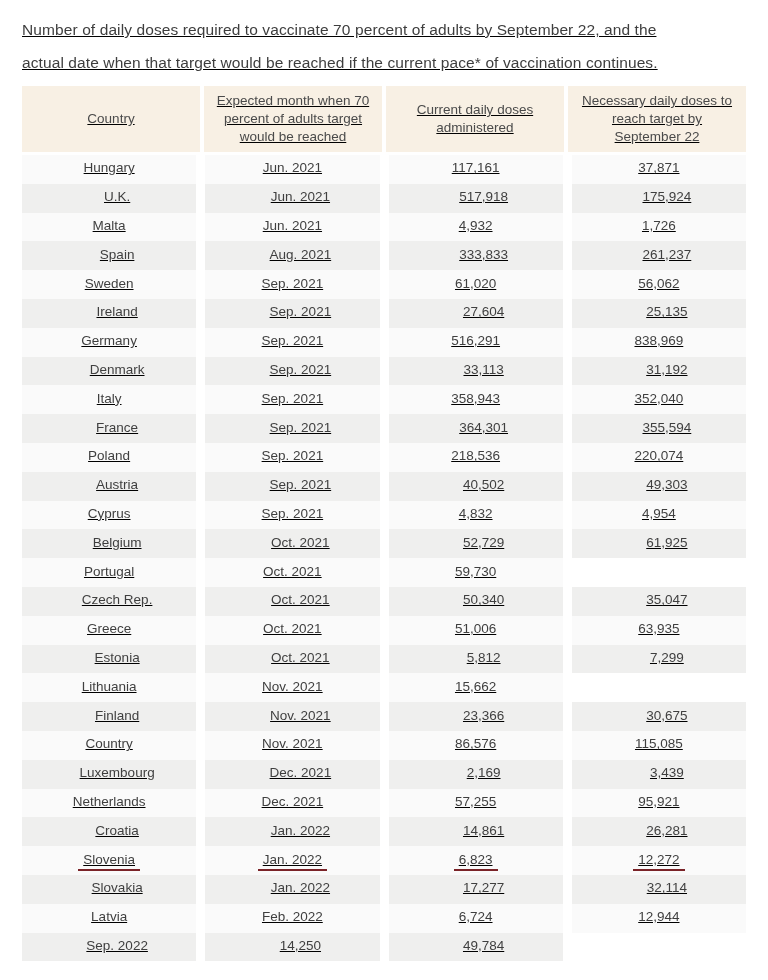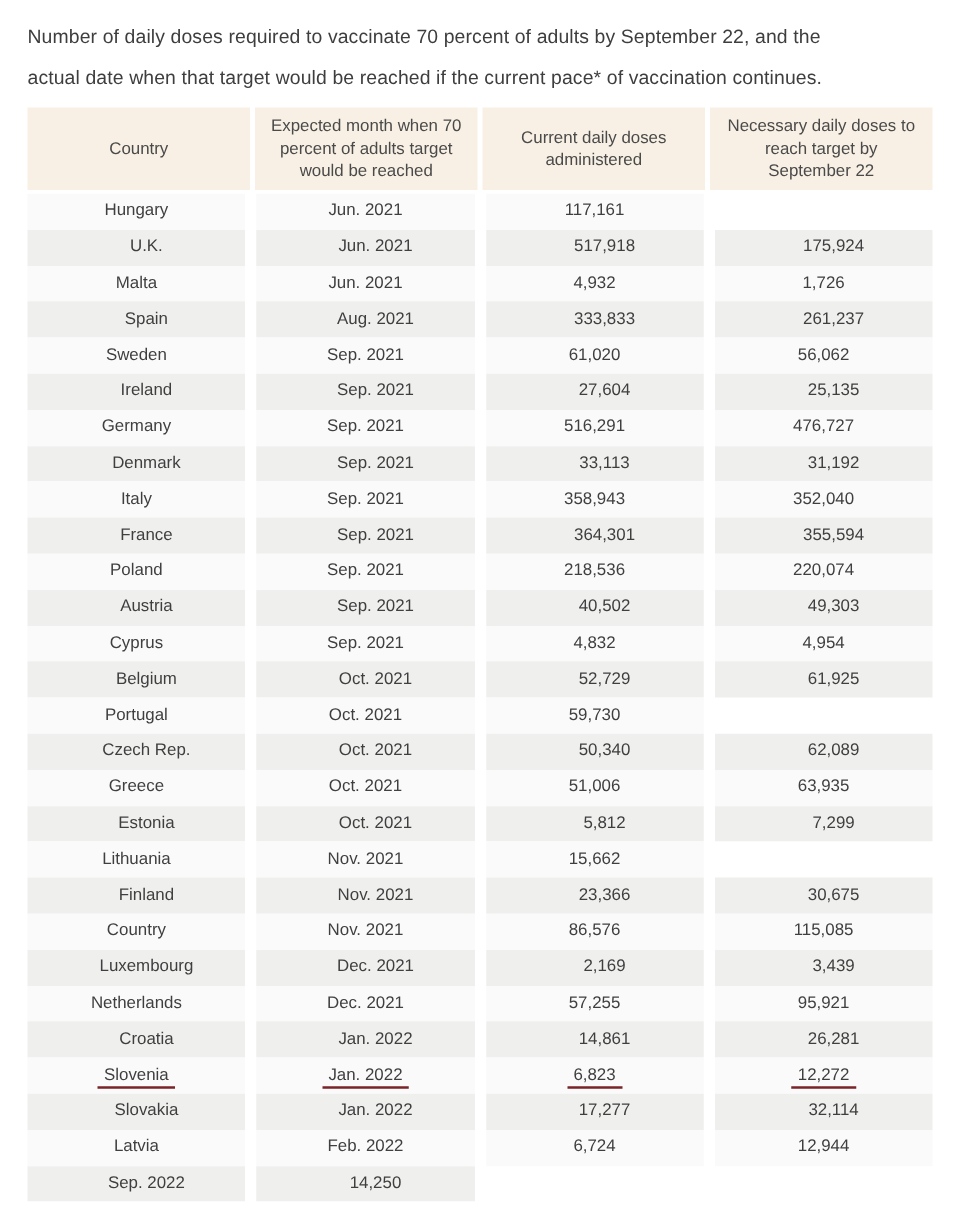--- a/index.html
+++ b/index.html
@@ -7,20 +7,21 @@
     padding: 0;
     background: #ffffff;
     font-family: "Liberation Sans", sans-serif;
   }
   .page {
     width: 768px;
     height: 980px;
     box-sizing: border-box;
     padding: 13px 22px 0 22px;
     background: #ffffff;
+    text-decoration: underline;
   }
   .title-block {
     color: #3e3e3e;
     font-size: 15.5px;
     line-height: 33px;
     letter-spacing: 0.1px;
   }
   .table {
     margin-top: 7px;
   }
@@ -96,20 +97,23 @@
         <div class="data-row">
     <div>
             <span class="cell-text">Hungary</span>
           </div>
     <div>
             <span class="cell-text">Jun. 2021</span>
           </div>
     <div>
             <span class="cell-text">117,161</span>
           </div>
+    <div>
+            <span class="cell-text">37,871</span>
+          </div>
   </div>
         <div class="data-row alt">
     <div>
             <span class="cell-text">U.K.</span>
           </div>
     <div>
             <span class="cell-text">Jun. 2021</span>
           </div>
     <div>
             <span class="cell-text">517,918</span>
@@ -178,21 +182,21 @@
     <div>
             <span class="cell-text">Germany</span>
           </div>
     <div>
             <span class="cell-text">Sep. 2021</span>
           </div>
     <div>
             <span class="cell-text">516,291</span>
           </div>
     <div>
-            <span class="cell-text">476,727</span>
+            <span class="cell-text">838,969</span>
           </div>
   </div>
         <div class="data-row alt">
     <div>
             <span class="cell-text">Denmark</span>
           </div>
     <div>
             <span class="cell-text">Sep. 2021</span>
           </div>
     <div>
@@ -301,21 +305,21 @@
     <div>
             <span class="cell-text">Czech Rep.</span>
           </div>
     <div>
             <span class="cell-text">Oct. 2021</span>
           </div>
     <div>
             <span class="cell-text">50,340</span>
           </div>
     <div>
-            <span class="cell-text">62,089</span>
+            <span class="cell-text">35,047</span>
           </div>
   </div>
         <div class="data-row">
     <div>
             <span class="cell-text">Greece</span>
           </div>
     <div>
             <span class="cell-text">Oct. 2021</span>
           </div>
     <div>
@@ -462,18 +466,21 @@
             <span class="cell-text">12,944</span>
           </div>
   </div>
         <div class="data-row alt">
     <div>
             <span class="cell-text">Sep. 2022</span>
           </div>
     <div>
             <span class="cell-text">14,250</span>
           </div>
+    <div>
+            <span class="cell-text">49,784</span>
+          </div>
   </div>
       </div>
 
   </div>
 
 </div>
 
 </body></html>

